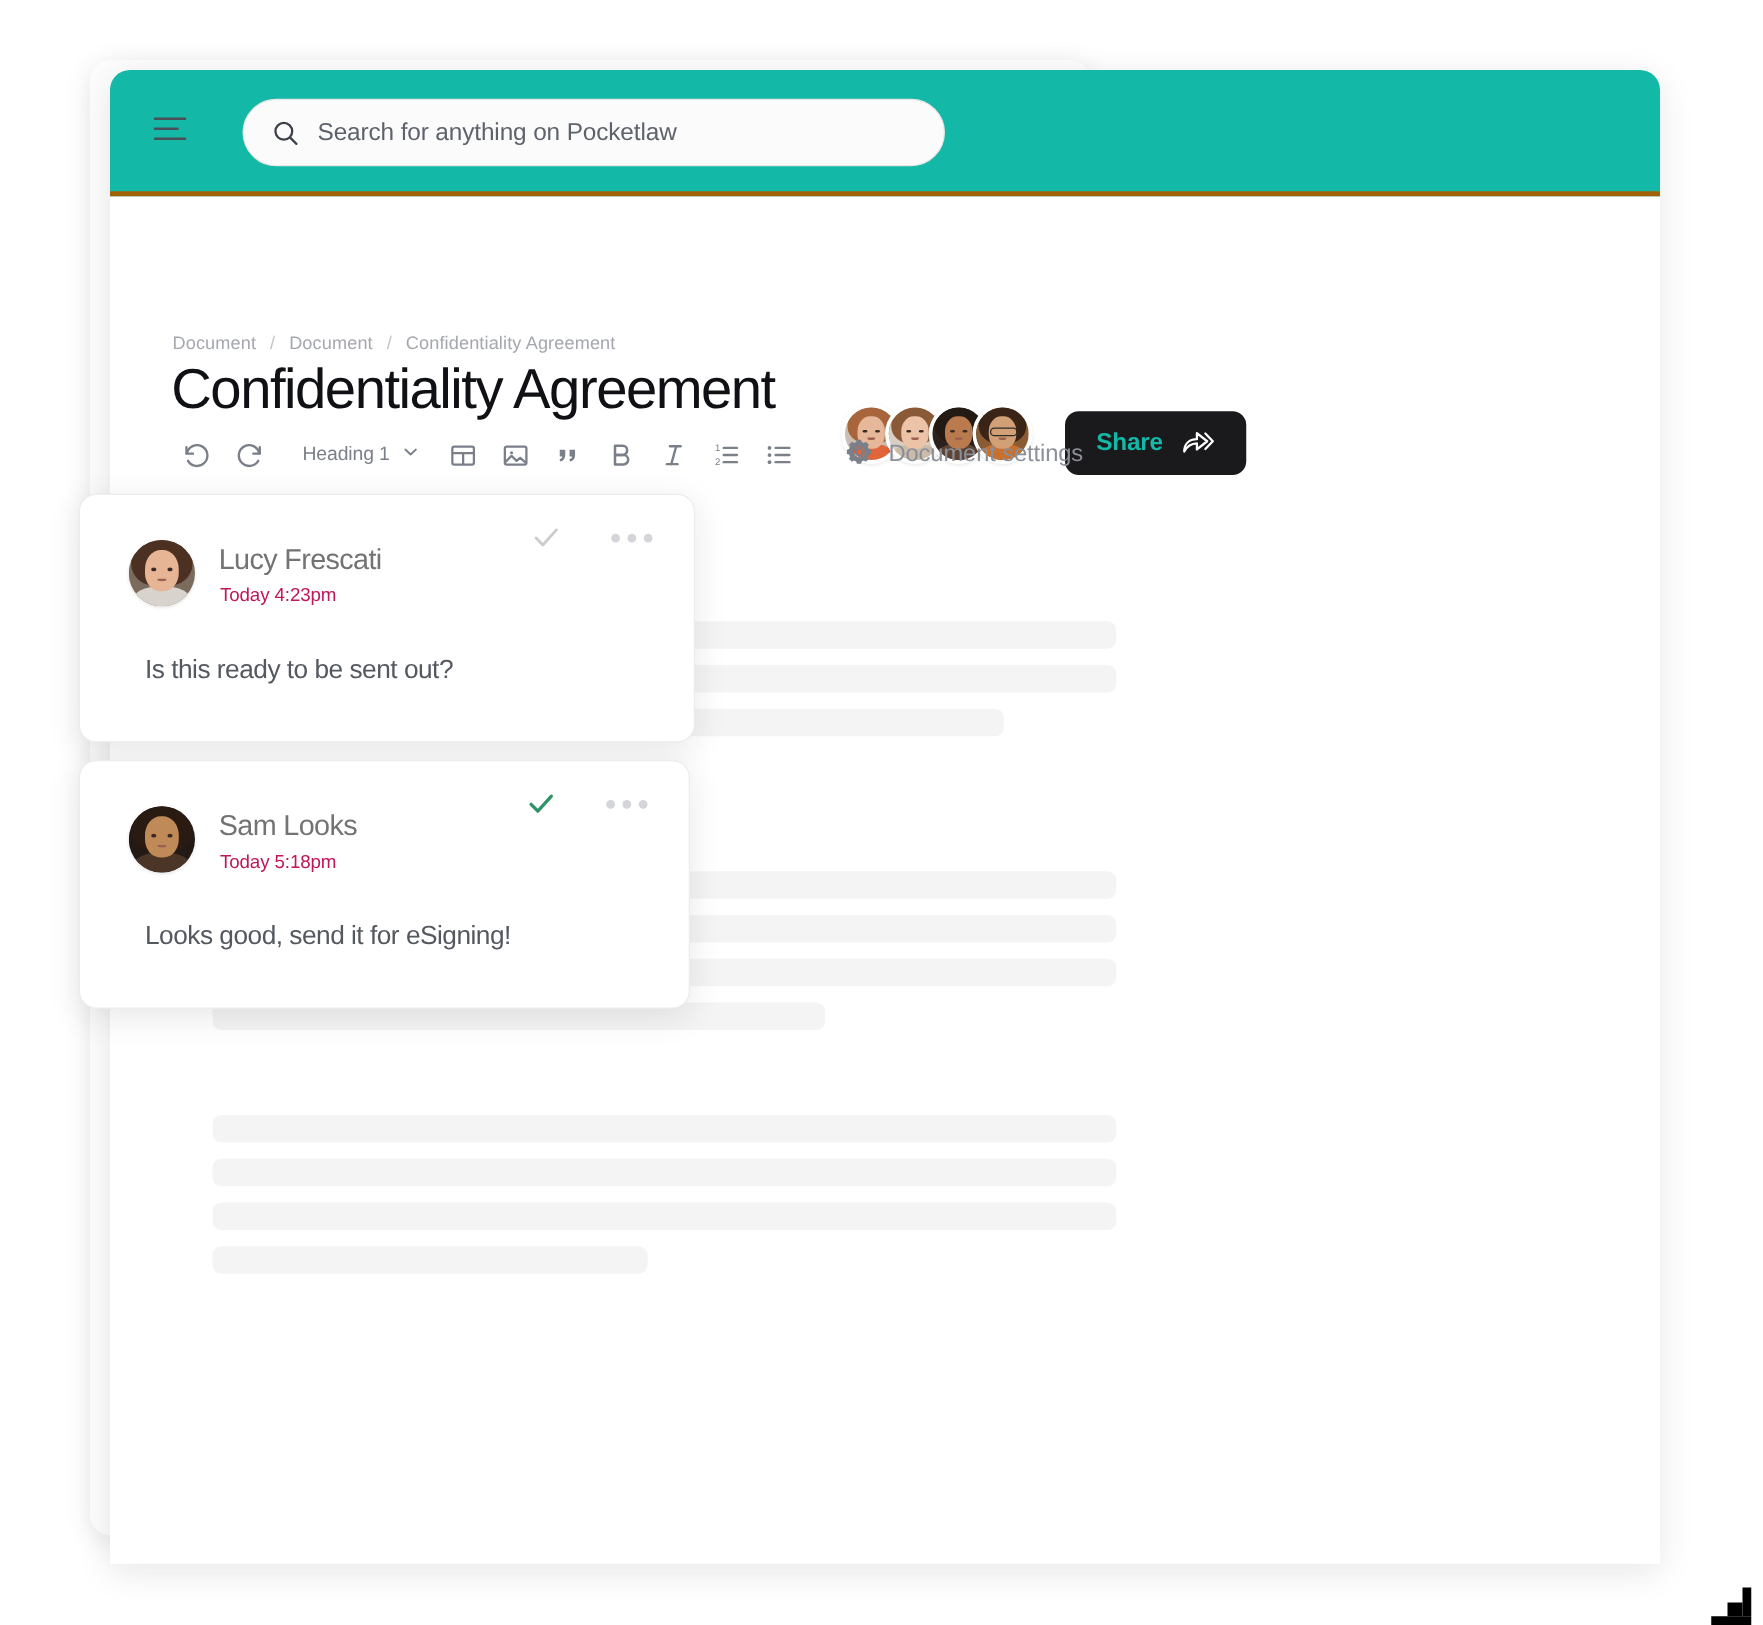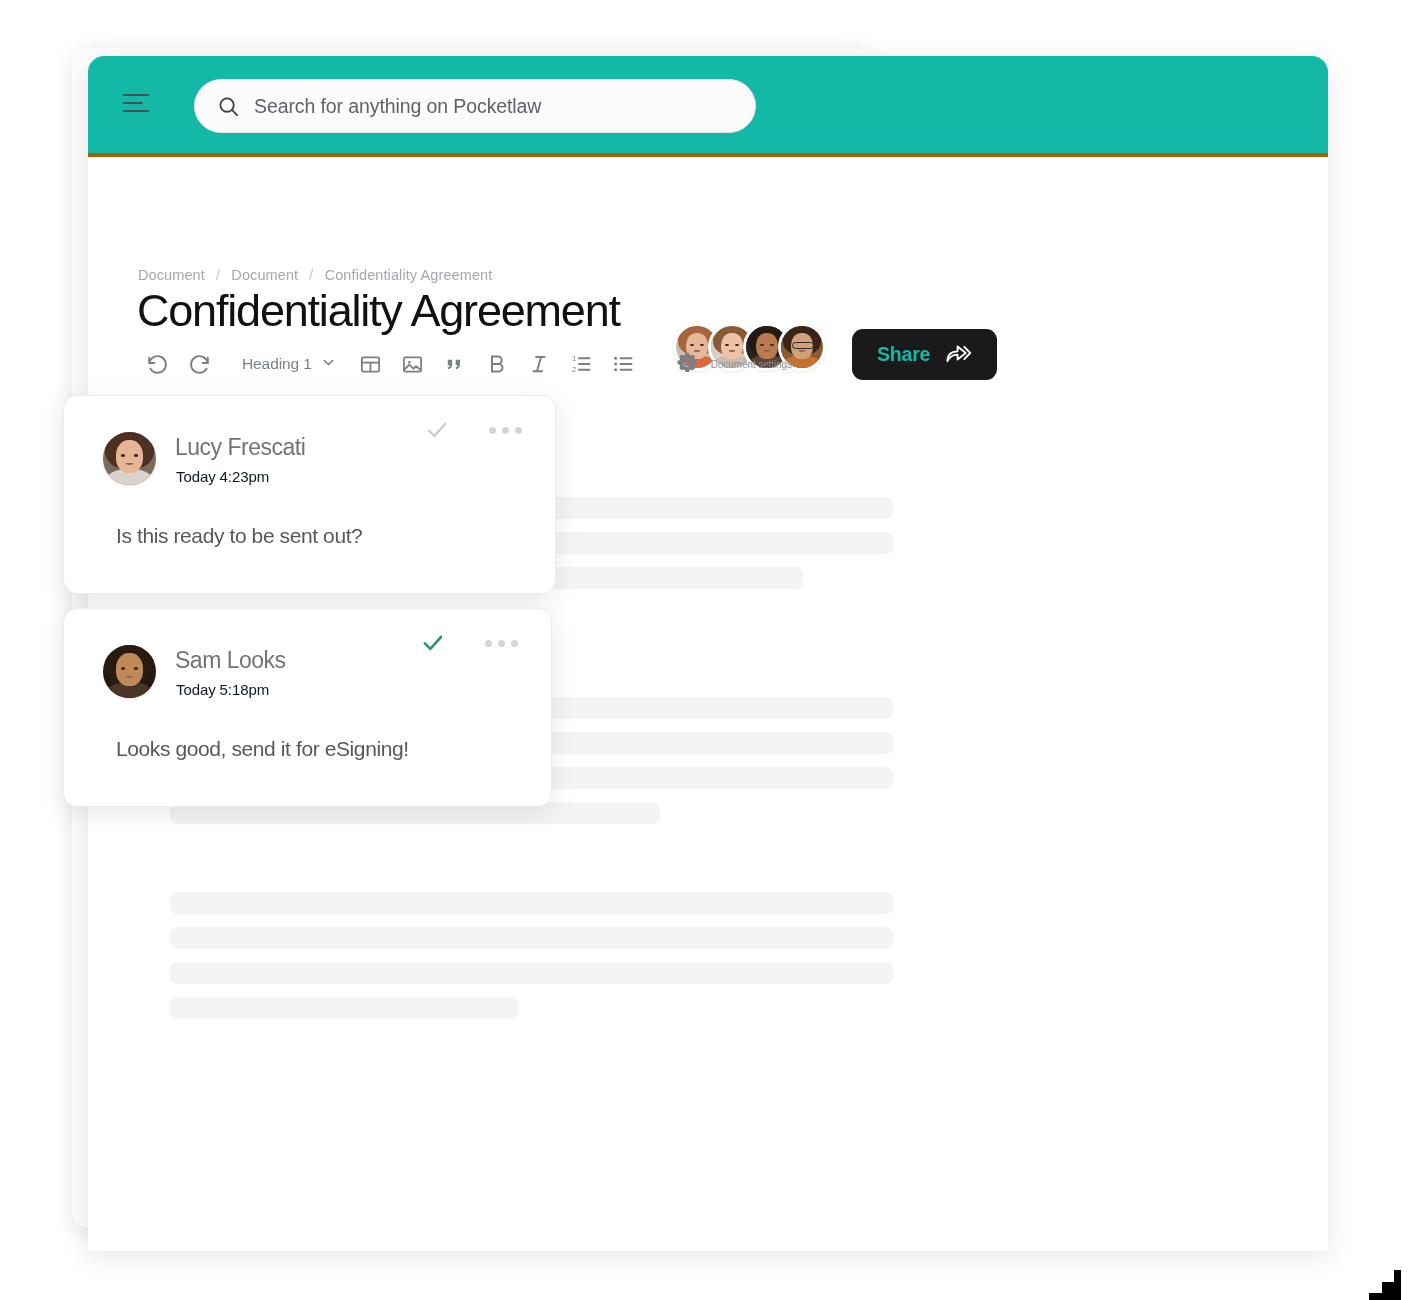--- a/index.html
+++ b/index.html
@@ -205,21 +205,21 @@
     white-space: nowrap;
   }
   .tb-settings {
     display: flex;
     align-items: center;
     gap: 12px;
     margin-left: 32px;
     cursor: pointer;
   }
   .tb-settings-label {
-    font-size: 10px;
+    font-size: 19px;
     color: #8b8f98;
     letter-spacing: -0.1px;
     white-space: nowrap;
   }
 
   
   .doc-body { position: absolute; left: 0; top: 0; width: 100%; height: 100%; }
   .sk-line {
     position: absolute;
     height: 22px;
@@ -256,21 +256,21 @@
     font-size: 23px;
     color: #737373;
     letter-spacing: -0.5px;
     white-space: nowrap;
   }
   .cc-time {
     position: absolute;
     left: 112px;
     top: 72px;
     font-size: 15px;
-    color: #0f172a;
+    color: #be185d;
     letter-spacing: -0.1px;
     white-space: nowrap;
   }
   .cc-text {
     position: absolute;
     left: 52px;
     top: 128px;
     font-size: 21px;
     color: #54585f;
     letter-spacing: -0.4px;

